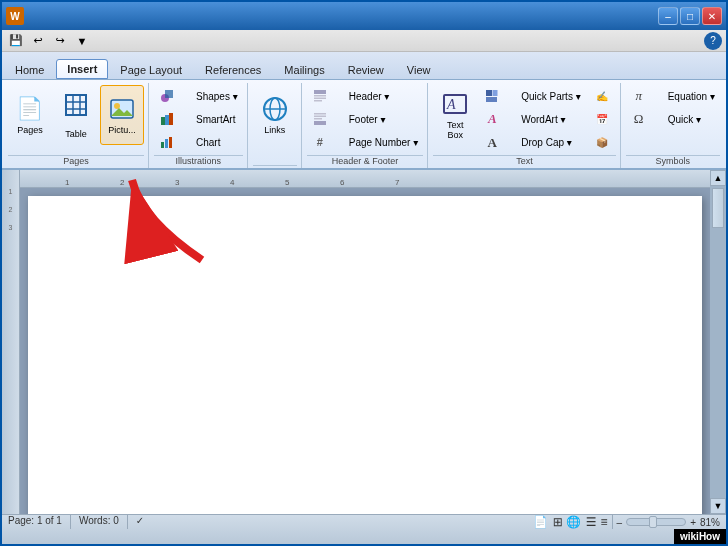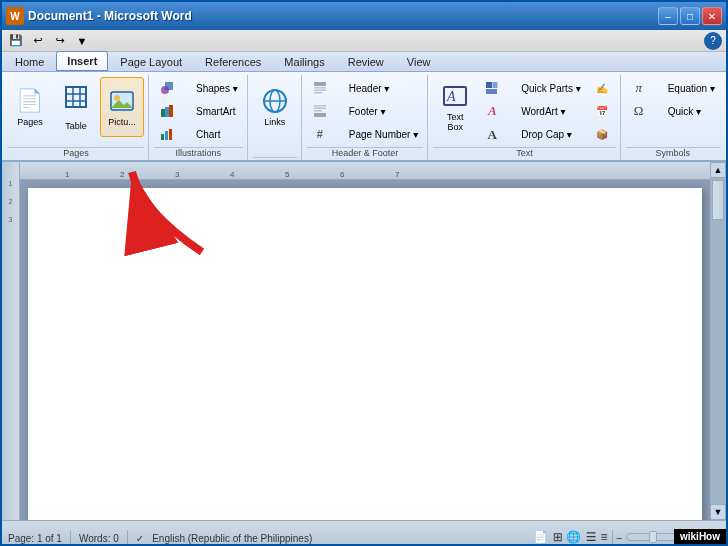--- a/index.html
+++ b/index.html
@@ -18,21 +18,21 @@
     .title-bar-text { color: white; font-size: 12px; font-weight: bold; text-shadow: 1px 1px 1px #0a3a70; }
     .title-bar-controls { display: flex; gap: 2px; }
     .title-btn { width: 20px; height: 18px; border: 1px solid rgba(255,255,255,0.4); border-radius: 3px; background: linear-gradient(to bottom, #5ba0e8, #2a70c0); color: white; font-size: 10px; display: flex; align-items: center; justify-content: center; cursor: pointer; }
     .title-btn.close { background: linear-gradient(to bottom, #e85a5a, #c03030); }
 
     
     .quick-access { height: 22px; background: linear-gradient(to bottom, #e8e8e8, #d8d8d8); display: flex; align-items: center; padding: 0 4px; gap: 2px; border-bottom: 1px solid #bbb; flex-shrink: 0; }
     .qa-btn { width: 20px; height: 18px; display: flex; align-items: center; justify-content: center; border: 1px solid transparent; border-radius: 2px; cursor: pointer; font-size: 11px; }
 
     
-    .ribbon-tabs { height: 20px; background: linear-gradient(to bottom, #dce6f5, #c8d8ee); display: flex; align-items: flex-end; padding: 0 2px; flex-shrink: 0; border-bottom: 1px solid #8aabcc; }
+    .ribbon-tabs { height: 28px; background: linear-gradient(to bottom, #dce6f5, #c8d8ee); display: flex; align-items: flex-end; padding: 0 2px; flex-shrink: 0; border-bottom: 1px solid #8aabcc; }
     .ribbon-tab { padding: 3px 10px; font-size: 11px; cursor: pointer; border: 1px solid transparent; border-bottom: none; border-radius: 3px 3px 0 0; margin-right: 1px; color: #222; }
     .ribbon-tab.active { background: linear-gradient(to bottom, #f5f8ff, #e8f0fa); border-color: #8aabcc; border-bottom: 1px solid #f0f4ff; font-weight: bold; }
 
     
     .ribbon { background: linear-gradient(to bottom, #f5f8ff 0%, #dce8f8 100%); height: 90px; display: flex; align-items: stretch; border-bottom: 2px solid #8aabcc; flex-shrink: 0; padding: 3px 2px 0 2px; gap: 1px; }
 
     .ribbon-group { display: flex; flex-direction: column; align-items: center; border-right: 1px solid #b0c4d8; padding: 0 4px; min-width: fit-content; position: relative; }
     .ribbon-group-items { display: flex; align-items: flex-start; gap: 2px; flex: 1; padding: 2px 0; }
     .ribbon-group-label { font-size: 9px; color: #444; text-align: center; padding-bottom: 2px; border-top: 1px solid #b0c4d8; width: 100%; text-align: center; margin-top: auto; }
 
@@ -53,40 +53,39 @@
     .doc-ruler-h { height: 18px; background: linear-gradient(to bottom, #d0dce8, #b8c8d8); border-bottom: 1px solid #9ab; position: relative; flex-shrink: 0; overflow: hidden; }
     .ruler-mark { position: absolute; top: 8px; font-size: 8px; color: #555; }
     .doc-scroll-area { flex: 1; overflow: auto; display: flex; padding: 8px; gap: 8px; }
     .doc-page { flex: 1; background: white; box-shadow: 2px 2px 8px rgba(0,0,0,0.3); min-height: 380px; }
     .doc-scrollbar { width: 16px; background: #b8c8d8; display: flex; flex-direction: column; }
     .scrollbar-btn { height: 16px; background: #c8d8e8; border: 1px solid #9ab; display: flex; align-items: center; justify-content: center; font-size: 9px; cursor: pointer; }
     .scrollbar-track { flex: 1; background: #a0b4c8; }
     .scrollbar-thumb { height: 40px; background: linear-gradient(to right, #d0e0ee, #c0d0de); border: 1px solid #9ab; margin: 2px; }
 
     
-    .status-bar { height: 24px; background: linear-gradient(to bottom, #d0dce8, #b8c8d8); display: flex; align-items: flex-end; padding: 0 6px; gap: 8px; font-size: 10px; color: #333; border-top: 1px solid #9ab; flex-shrink: 0; }
+    .status-bar { height: 30px; background: linear-gradient(to bottom, #d0dce8, #b8c8d8); display: flex; align-items: flex-start; padding: 0 6px; gap: 8px; font-size: 10px; color: #333; border-top: 1px solid #9ab; flex-shrink: 0; }
     .status-sep { width: 1px; height: 14px; background: #9ab; }
     .status-right { margin-left: auto; display: flex; align-items: center; gap: 4px; }
 
     .wikihow-badge { position: absolute; bottom: 0; right: 0; background: #000000; color: white; font-size: 10px; padding: 2px 6px; font-weight: bold; }
 
     .ribbon-wrapper { position: relative; }
 
     
     .insert-active { background: linear-gradient(to bottom, #ffffff, #eef4ff) !important; border-color: #6090cc !important; }
   </style>
 </head>
 <body>
 
 <div class="window" style="position:relative;">
 
   <div class="title-bar">
     <div class="title-bar-left">
       <div class="title-bar-icon">W</div>
-      <span class="title-bar-text">Document1 - Microsoft Word</span>
     </div>
     <div class="title-bar-controls">
       <div class="title-btn">–</div>
       <div class="title-btn">□</div>
       <div class="title-btn close">✕</div>
     </div>
   </div>
 
   <div class="quick-access">
     <div class="qa-btn">💾</div>
@@ -335,21 +334,20 @@
       <div class="scrollbar-btn">▼</div>
     </div>
   </div>
 
   <div class="status-bar">
     <span>Page: 1 of 1</span>
     <div class="status-sep"></div>
     <span>Words: 0</span>
     <div class="status-sep"></div>
     <span>✓</span>
-    <span>English (Republic of the Philippines)</span>
     <div class="status-right">
       <span style="font-size:12px;">📄</span>
       <span style="font-size:12px;">⊞</span>
       <span style="font-size:12px;">🌐</span>
       <span style="font-size:12px;">☰</span>
       <span style="font-size:12px;">≡</span>
       <div style="width:1px; height:14px; background:#9ab;"></div>
       <span style="cursor:pointer;">–</span>
       <div style="width:60px; height:8px; background:#c0d0e0; border:1px solid #9ab; border-radius:4px; position:relative;">
         <div style="position:absolute; left:45%; top:50%; transform:translate(-50%,-50%); width:8px; height:12px; background:#d0dce8; border:1px solid #9ab; border-radius:2px;"></div>

